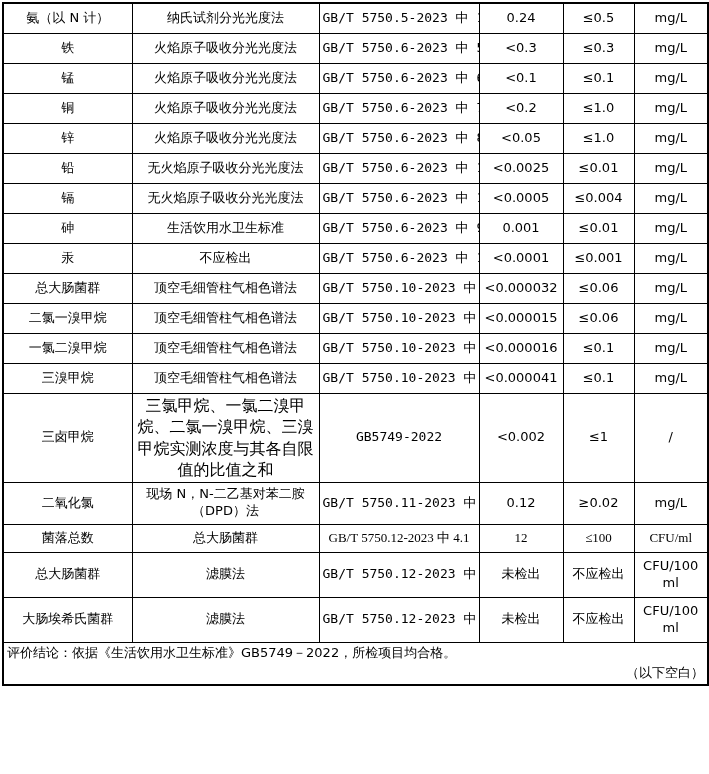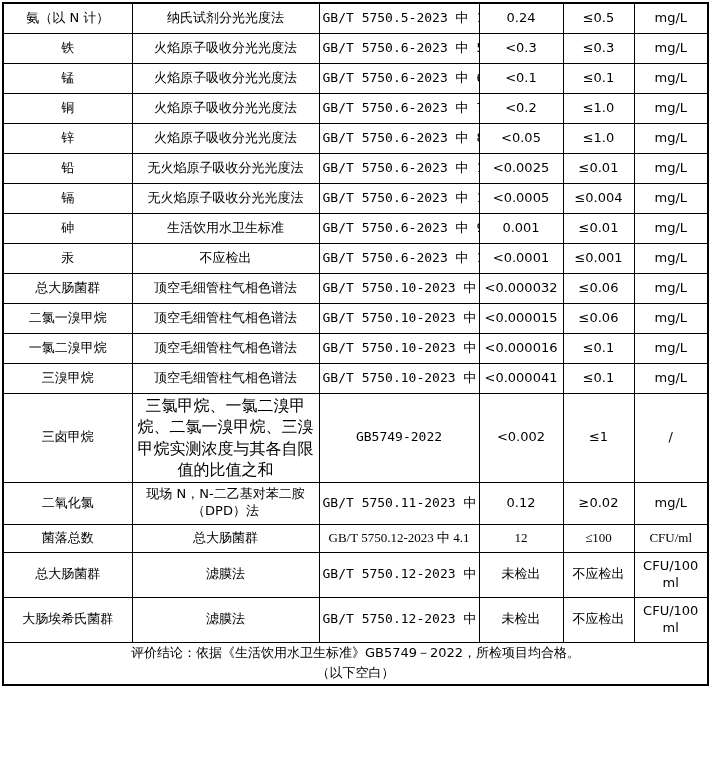--- a/index.html
+++ b/index.html
@@ -51,22 +51,22 @@
   tr.row-dpd td   { height: 42px; }
   tr.row-colony td { height: 28px; font-family: Liberation Serif, serif; }
   tr.row-coliform td { height: 45px; }
   td.footer-cell {
     height: 84px;
     vertical-align: top;
     text-align: left;
     padding: 4px 6px;
     font-size: 13px;
   }
-  .footer-conclusion { text-align: center; }
-  .footer-blank { text-align: center; margin-top: 3px; }
+  .footer-conclusion { text-align: left; }
+  .footer-blank { text-align: right; margin-top: 3px; }
 </style>
 </head>
 <body>
 
 <div class="page">
   <table class="report">
     <colgroup>
       <col style="width:129px">
         <col style="width:187px">
         <col style="width:160px">

